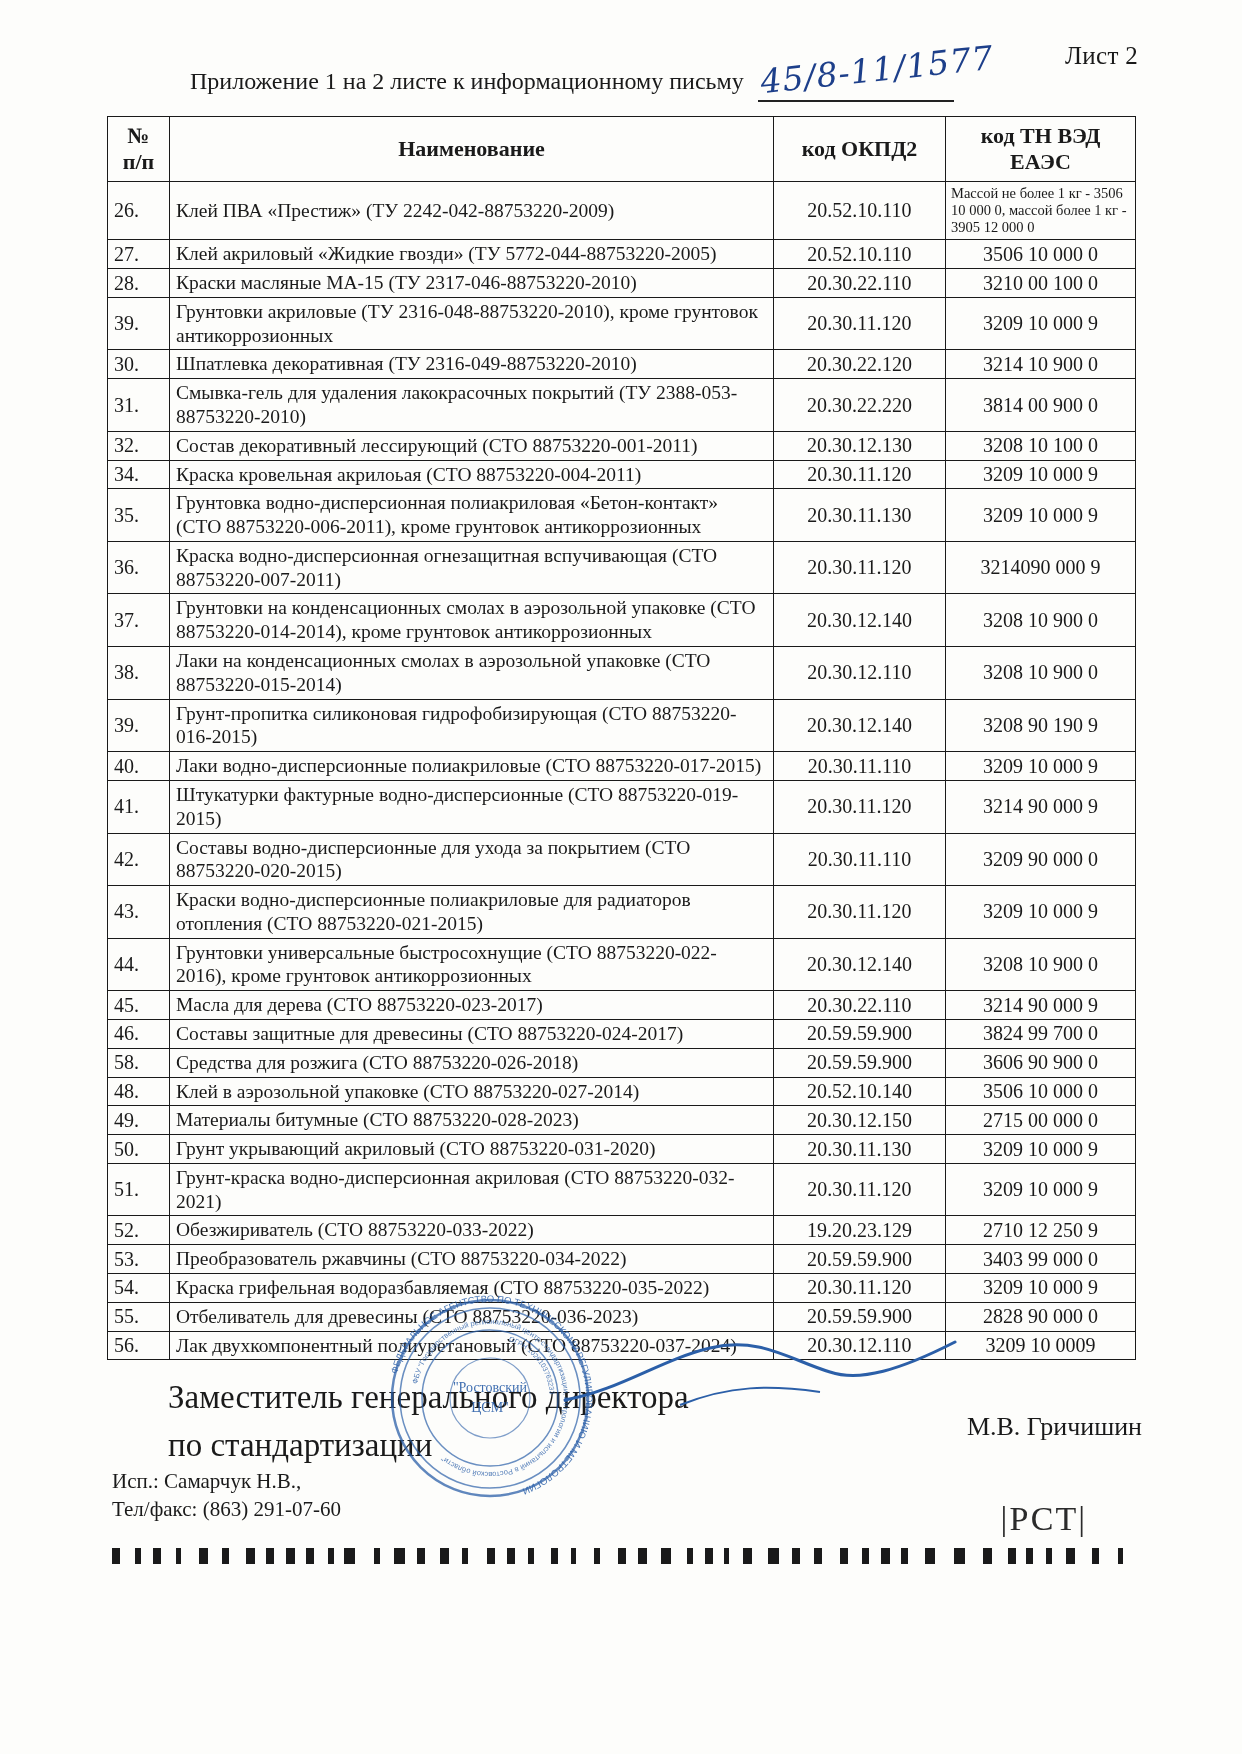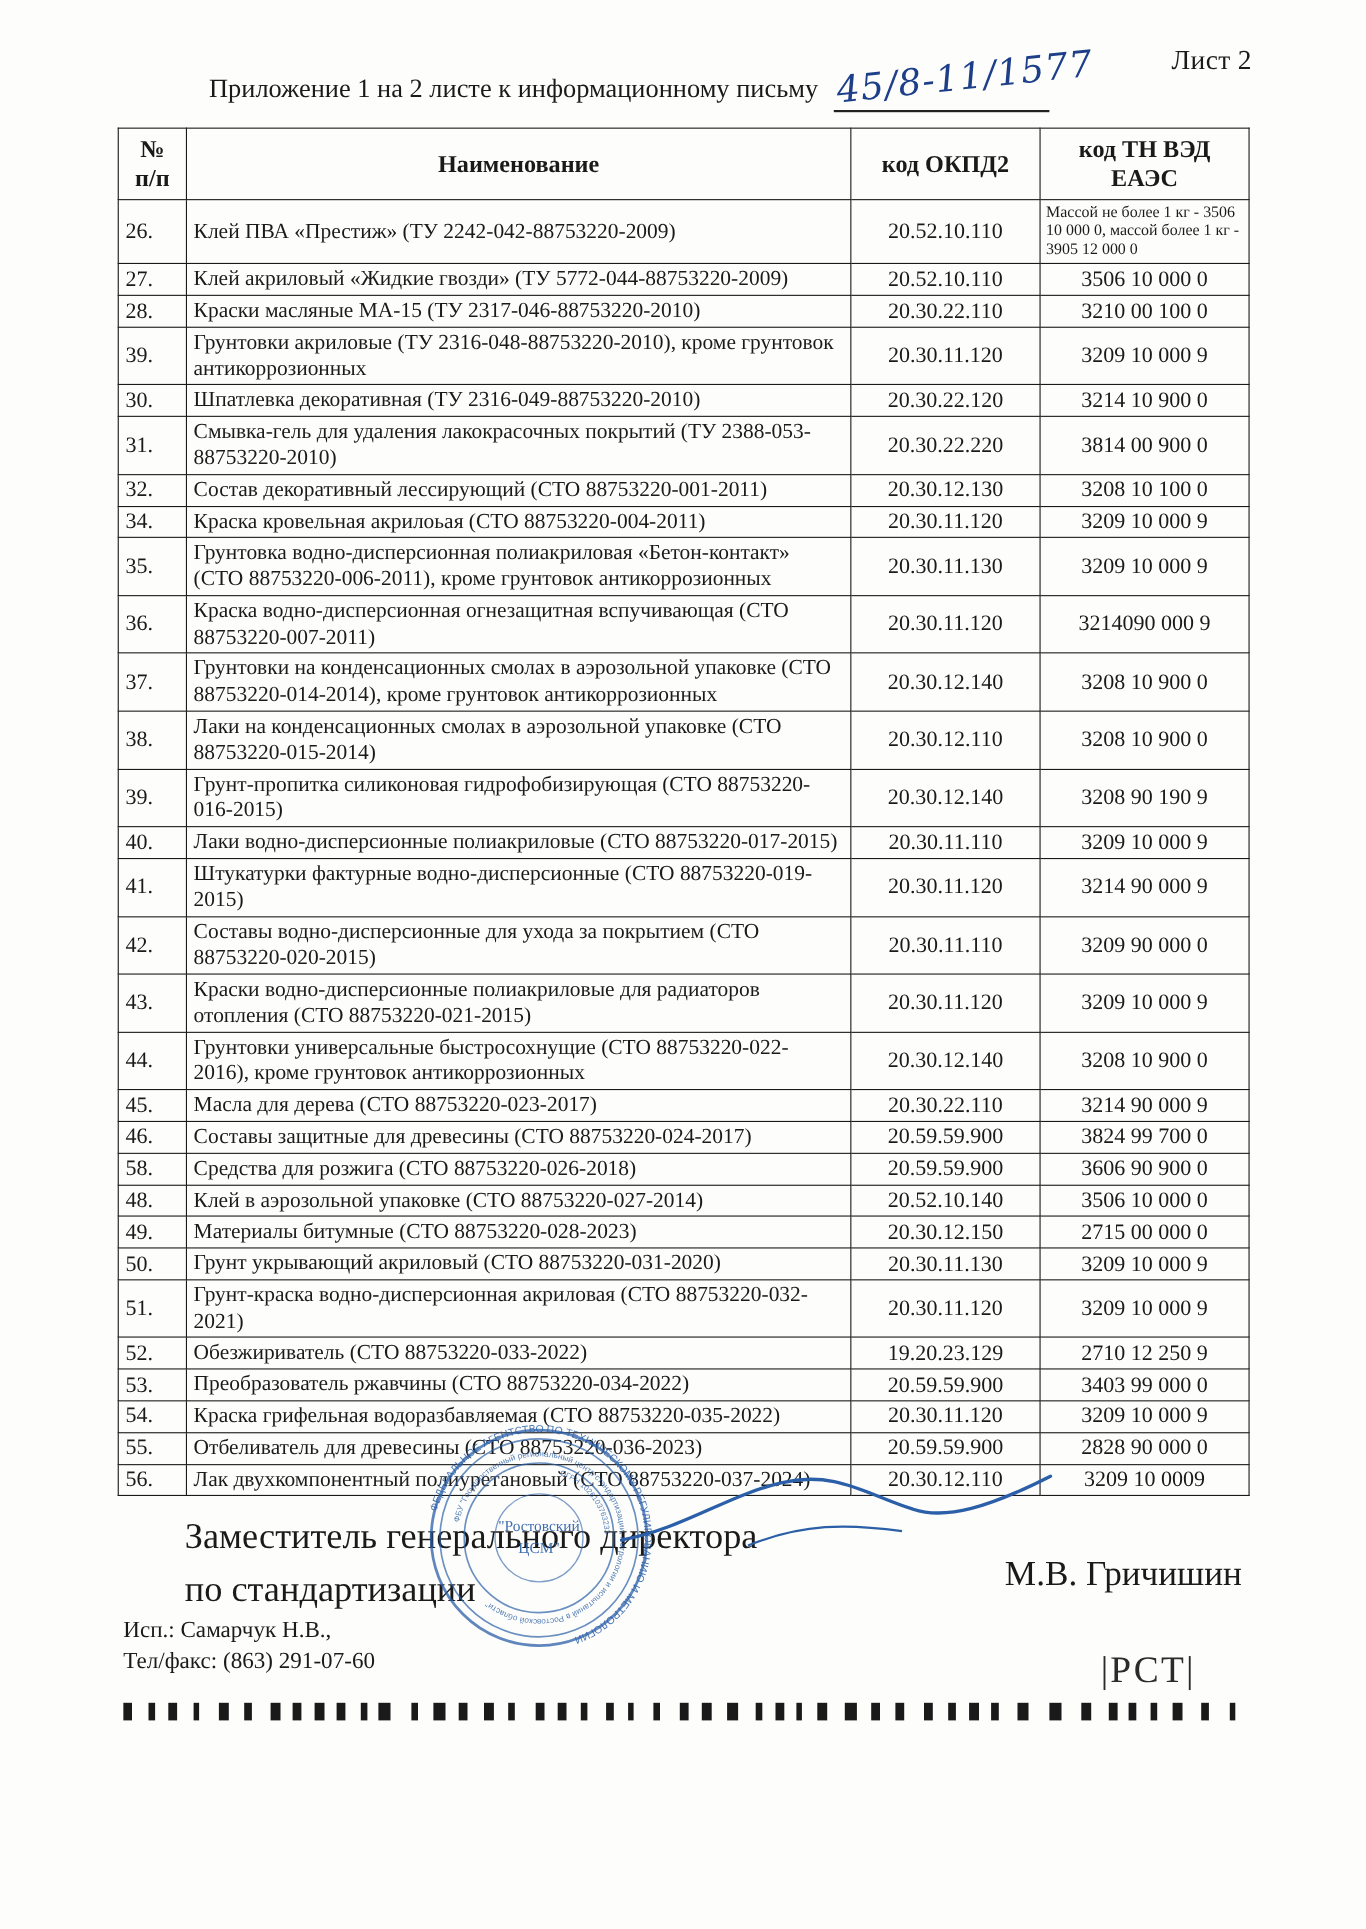--- a/index.html
+++ b/index.html
@@ -112,23 +112,23 @@
   
   .sign-title {
     position: absolute;
     left: 168px;
     top: 1374px;
     font-size: 33px;
     line-height: 1.45;
   }
   .sign-name {
     position: absolute;
-    right: 113px;
+    right: 100px;
     top: 1412px;
-    font-size: 32px;
+    font-size: 26px;
   }
   .sign-stroke {
     position: absolute;
     left: 560px;
     top: 1330px;
     width: 400px;
     height: 90px;
     pointer-events: none;
   }
   .contacts {
@@ -200,21 +200,21 @@
     </thead>
     <tbody id="table-body">
         <tr>
           <td class="num">26.</td>
           <td class="name">Клей ПВА «Престиж» (ТУ 2242-042-88753220-2009)</td>
           <td class="code">20.52.10.110</td>
           <td class="code small">Массой не более 1 кг - 3506 10 000 0, массой более 1 кг - 3905 12 000 0</td>
         </tr>
         <tr>
           <td class="num">27.</td>
-          <td class="name">Клей акриловый «Жидкие гвозди» (ТУ 5772-044-88753220-2009)</td>
+          <td class="name">Клей акриловый «Жидкие гвозди» (ТУ 5772-044-88753220-2005)</td>
           <td class="code">20.52.10.110</td>
           <td class="code">3506 10 000 0</td>
         </tr>
         <tr>
           <td class="num">28.</td>
           <td class="name">Краски масляные МА-15 (ТУ 2317-046-88753220-2010)</td>
           <td class="code">20.30.22.110</td>
           <td class="code">3210 00 100 0</td>
         </tr>
         <tr>

